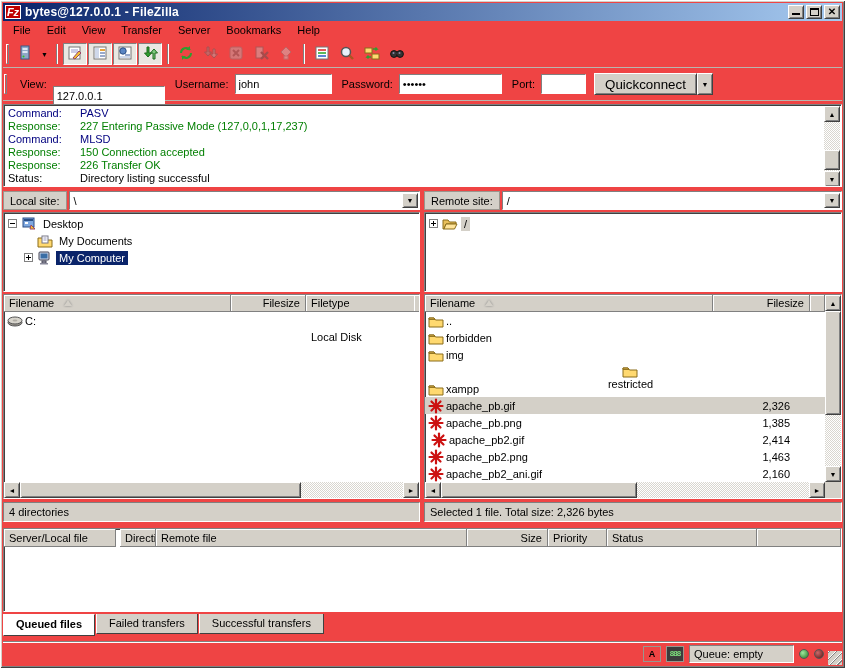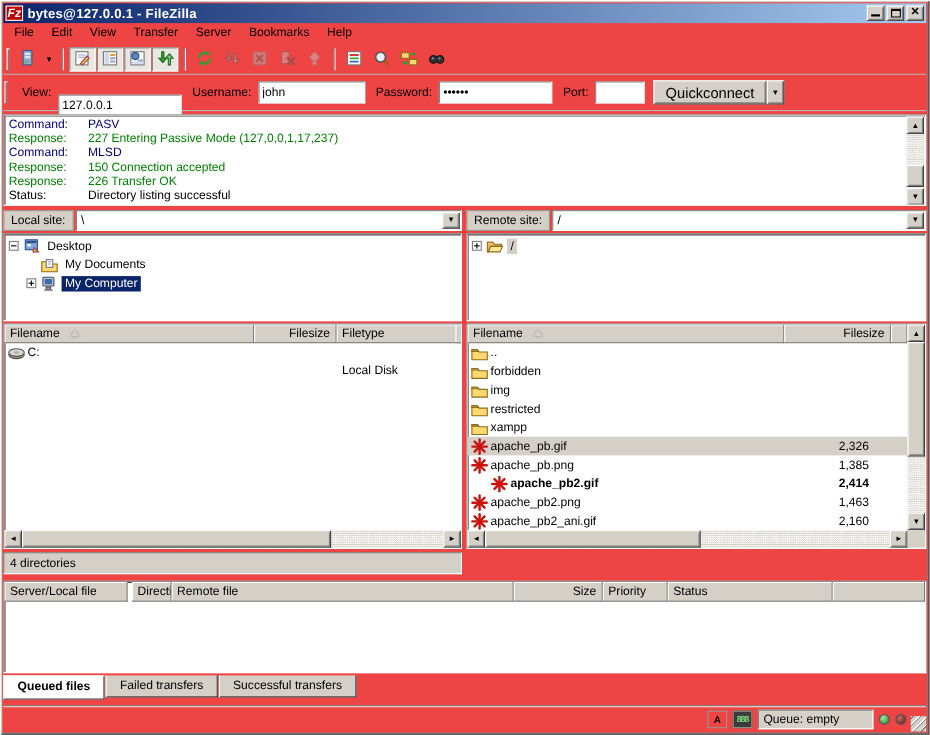--- a/index.html
+++ b/index.html
@@ -429,21 +429,21 @@
       </div>
       <div class="frow" style="left: 0px; top: 51px; width: 400px; padding-left: 3px;">
         <span class="ticon">
           <svg width="16" height="16" viewBox="0 0 16 16">
             <path d="M1 5 h5 l1.5 2 H15 v7 H1 Z" fill="#ffd970" stroke="#8a6d1a"></path>
             <path d="M1 5 h5 l1 1.4 H1 Z" fill="#e8bf5a" stroke="#8a6d1a"></path>
           </svg>
         </span>
         <span>img</span>
       </div>
-      <div class="frow" style="left: 0px; top: 68px; width: 408px; padding-left: 3px;">
+      <div class="frow" style="left: 0px; top: 68px; width: 408px; padding-left: 3px; flex-direction: column;">
         <span class="ticon">
           <svg width="16" height="16" viewBox="0 0 16 16">
             <path d="M1 5 h5 l1.5 2 H15 v7 H1 Z" fill="#ffd970" stroke="#8a6d1a"></path>
             <path d="M1 5 h5 l1 1.4 H1 Z" fill="#e8bf5a" stroke="#8a6d1a"></path>
           </svg>
         </span>
         <span>restricted</span>
       </div>
       <div class="frow" style="left: 0px; top: 85px; width: 400px; padding-left: 3px;">
         <span class="ticon">
@@ -475,21 +475,21 @@
               <line x1="8" y1="1.5" x2="8" y2="14.5"></line>
               <line x1="1.5" y1="8" x2="14.5" y2="8"></line>
               <line x1="3.5" y1="3.5" x2="12.5" y2="12.5"></line>
               <line x1="12.5" y1="3.5" x2="3.5" y2="12.5"></line>
             </g>
           </svg>
         </span>
         <span>apache_pb.png</span>
         <span class="fsize" style="right: 35px; width: 60px;">1,385</span>
       </div>
-      <div class="frow" style="left: 0px; top: 136px; width: 400px; padding-left: 21px; font-weight: bold;">
+      <div class="frow" style="left: 0px; top: 136px; width: 400px; padding-left: 6px;">
         <span class="ticon">
           <svg width="16" height="16" viewBox="0 0 16 16">
             <g stroke="#cc1111" stroke-width="2.2" stroke-linecap="round">
               <line x1="8" y1="1.5" x2="8" y2="14.5"></line>
               <line x1="1.5" y1="8" x2="14.5" y2="8"></line>
               <line x1="3.5" y1="3.5" x2="12.5" y2="12.5"></line>
               <line x1="12.5" y1="3.5" x2="3.5" y2="12.5"></line>
             </g>
           </svg>
         </span>
@@ -531,20 +531,21 @@
       </div>
       <div class="abs checker" style="left: 0px; top: 187px; width: 400px; height: 16px;">
         <div class="sbtn raised" style="left: 0px;">◄</div>
         <div class="sthumb raised" style="left: 16px; width: 196px; top: 0px; height: 16px;"></div>
         <div class="sbtn raised" style="right: 0px;">►</div>
       </div>
       <div class="abs" style="right: 0px; top: 187px; width: 16px; height: 16px; background: rgb(212, 208, 200);"></div>
     </div>
 
   <div class="statusrow sunkenlite" style="left:3px;width:417px">4 directories</div>
+  <div class="statusrow sunkenlite" style="left:424px;width:418px">Selected 1 file. Total size: 2,326 bytes</div>
 
   <div class="abs sunken" id="queuebox" style="left:3px;top:528px;width:839px;height:84px;background:#fff;overflow:hidden">
       <div class="hcell" style="left: 0px; width: 112px; height: 18px;">
         <span>Server/Local file</span>
       </div>
       <div class="hcell" style="left: 116px; width: 36px; height: 18px;">
         <span>Directi...</span>
       </div>
       <div class="hcell" style="left: 152px; width: 311px; height: 18px;">
         <span>Remote file</span>

